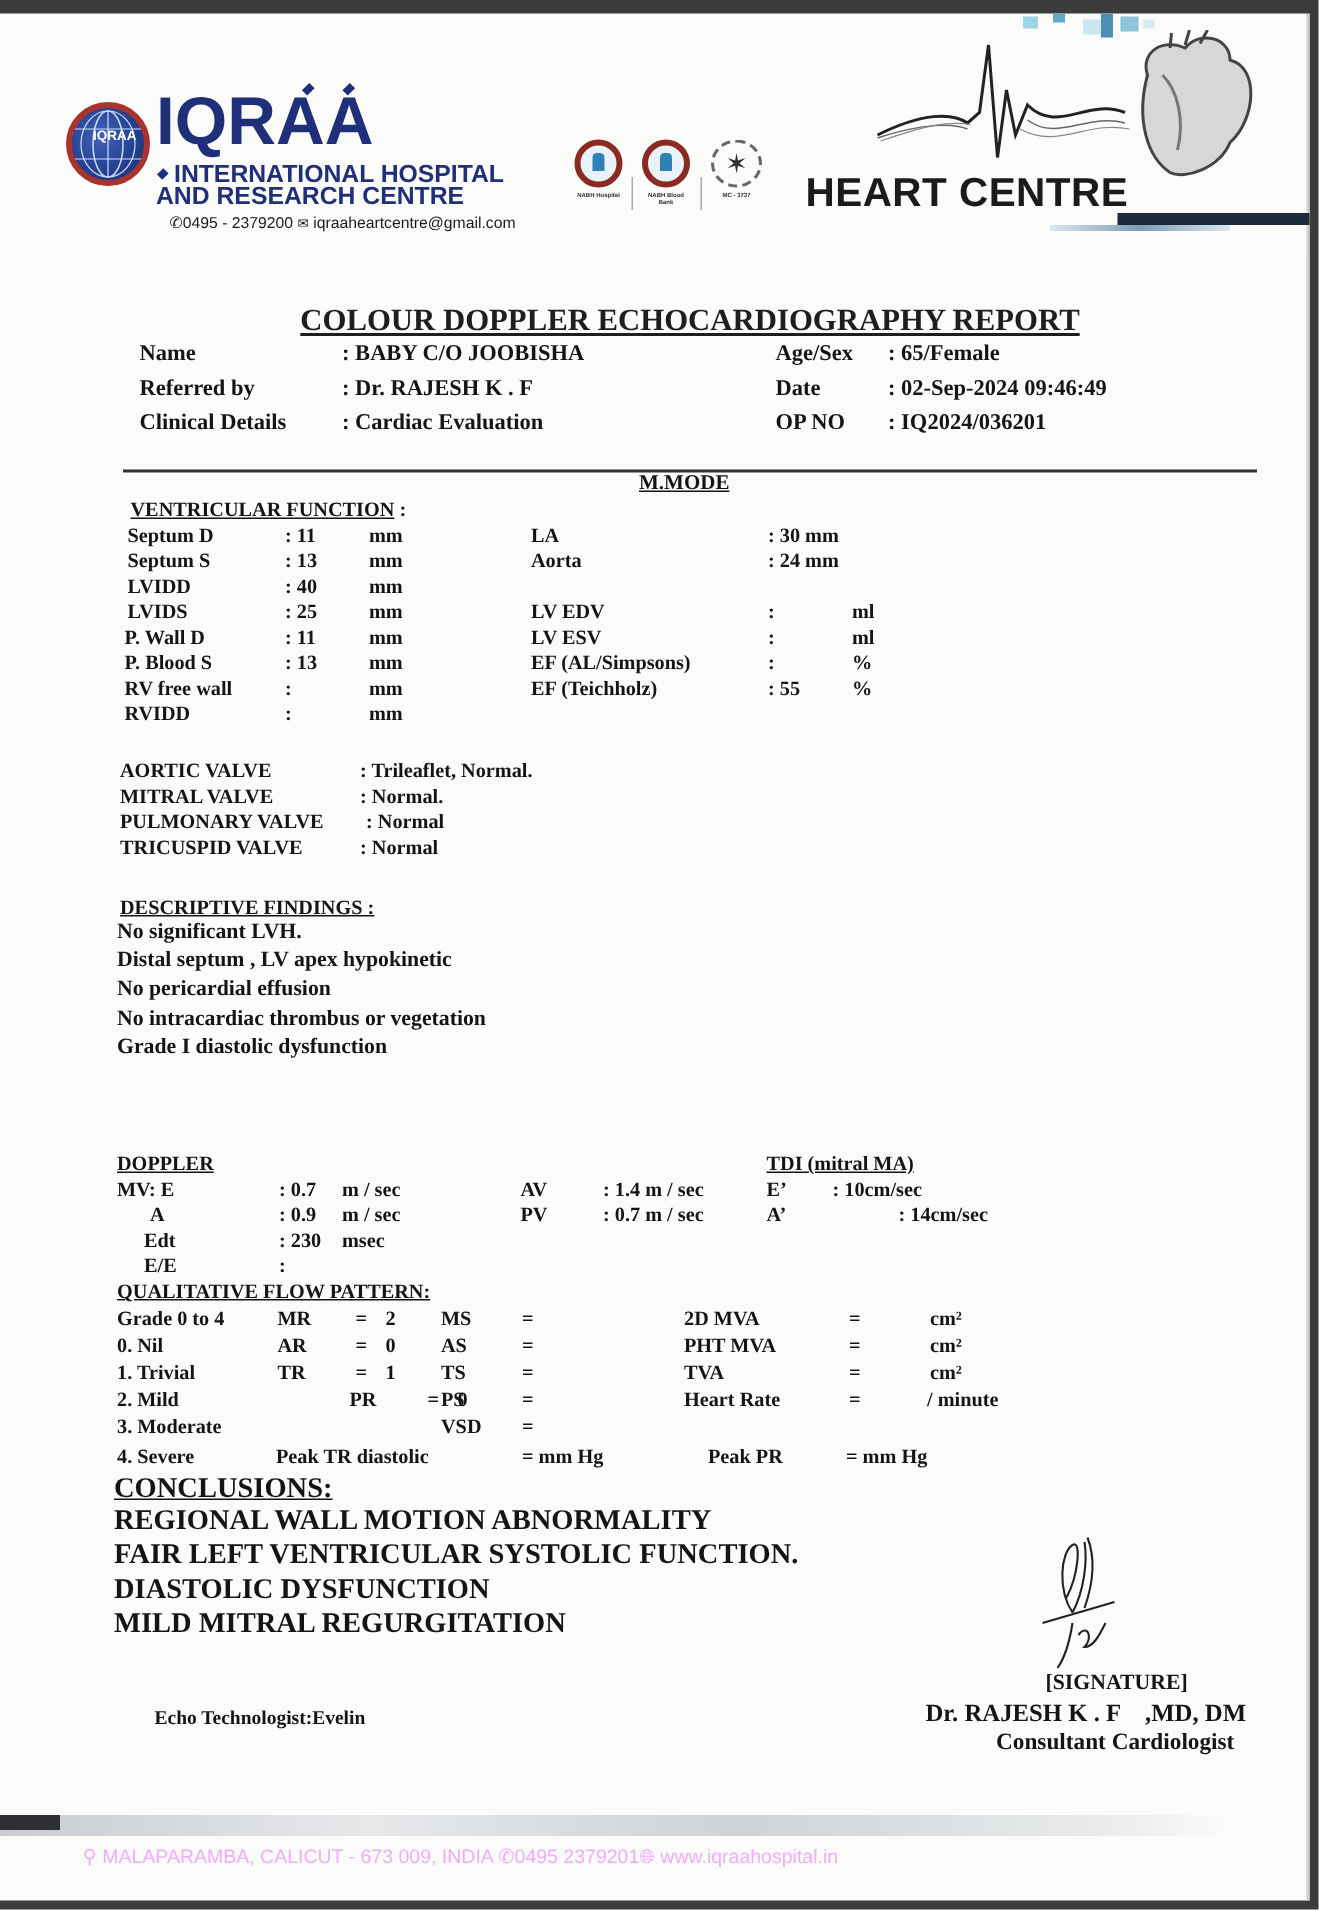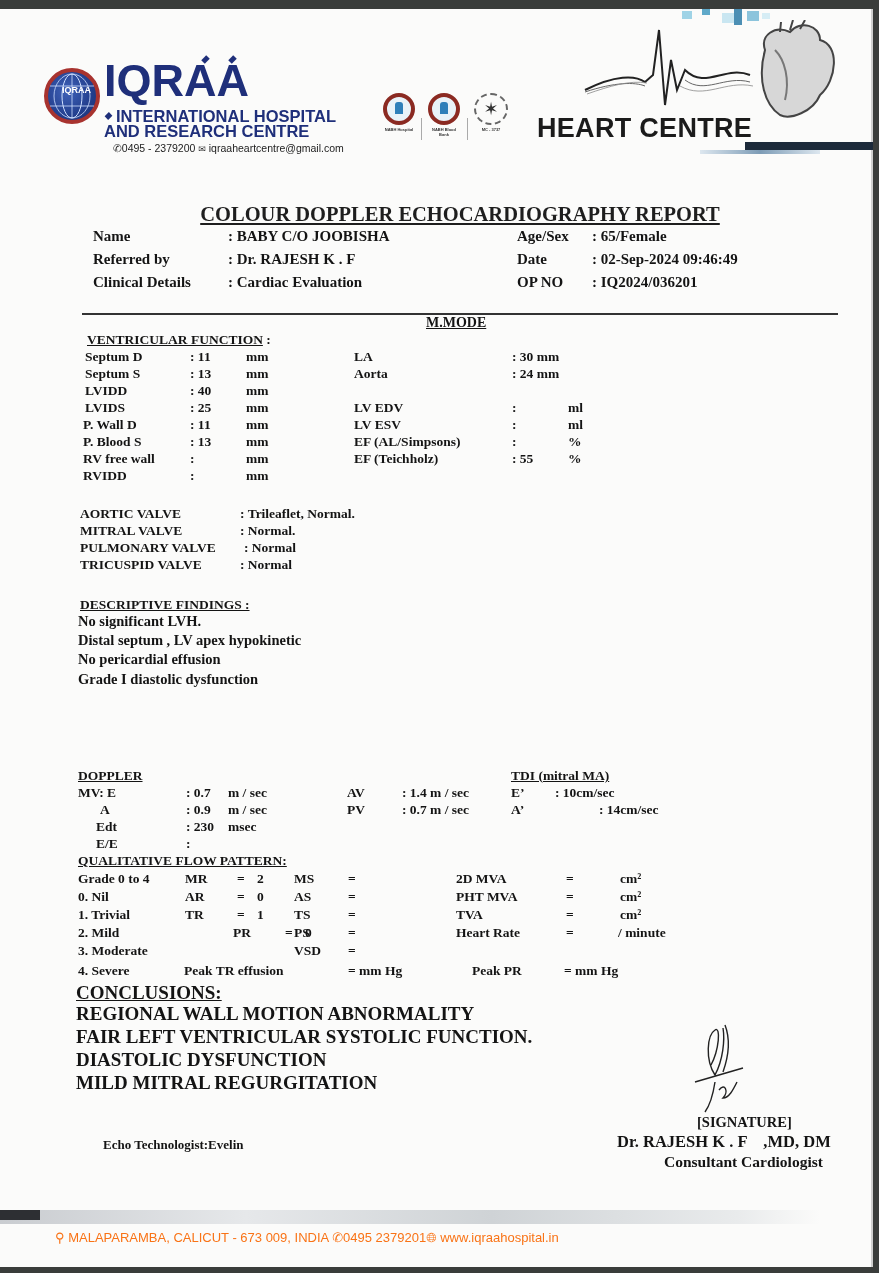--- a/index.html
+++ b/index.html
@@ -81,21 +81,21 @@
   .u { text-decoration: underline; }
   .conc { font-size: 19px; font-weight: bold; line-height: 23px; }
   .row { position: absolute; white-space: nowrap; }
 
   
   .foot-strip {
     left: 0; top: 1210px; width: 820px; height: 14px;
     background: linear-gradient(90deg, #c9ccd0 0%, #e6e8ea 30%, #cfd3d6 60%, #e9ebec 90%, #fbfbfa 100%);
   }
   .foot-dark { left: 0; top: 1210px; width: 40px; height: 10px; background: #2d2f33; }
-  .foot-text { left: 55px; top: 1230px; font-family: "Liberation Sans", sans-serif; font-size: 13px; color: #f97316; }
+  .foot-text { left: 55px; top: 1230px; font-family: "Liberation Sans", sans-serif; font-size: 13px; color: #f0abfc; }
 </style>
 </head>
 <body>
 
 <div class="sheet"></div>
 
 <div class="abs globe">
   <svg width="48" height="48" viewBox="0 0 48 48">
     <ellipse cx="24" cy="24" rx="10" ry="22" fill="none" stroke="#cfe0ff" stroke-width="1"></ellipse>
     <ellipse cx="24" cy="24" rx="18" ry="22" fill="none" stroke="#cfe0ff" stroke-width="0.8"></ellipse>
@@ -267,20 +267,21 @@
       <span style="position:absolute;left:0;">TRICUSPID VALVE</span>
       <span style="position:absolute;left:160px;">: Normal</span>
     </div>
 </div>
 
 <div class="abs t13 u" style="left:80px;top:596px;">DESCRIPTIVE FINDINGS :</div>
 <div class="abs t14" style="left:78px;top:612px;">
   <div>No significant LVH.</div>
   <div>Distal septum , LV apex hypokinetic</div>
   <div>No pericardial effusion</div>
+  <div>No intracardiac thrombus or vegetation</div>
   <div>Grade I diastolic dysfunction</div>
 </div>
 
 <div class="abs t13 u" style="left:78px;top:767px;">DOPPLER</div>
 <div class="abs t13" style="left:78px;top:784px;">
   <div class="row" style="top:0;">
       <span style="position:absolute;left:0;">MV: E</span>
       <span style="position:absolute;left:108px;">: 0.7</span>
       <span style="position:absolute;left:150px;">m / sec</span>
     </div>
@@ -340,21 +341,21 @@
   <div class="row" style="top:18px;left:216px;"><span>AS</span><span style="position:absolute;left:54px;">=</span></div>
   <div class="row" style="top:36px;left:216px;"><span>TS</span><span style="position:absolute;left:54px;">=</span></div>
   <div class="row" style="top:54px;left:216px;"><span>PS</span><span style="position:absolute;left:54px;">=</span></div>
   <div class="row" style="top:72px;left:216px;"><span>VSD</span><span style="position:absolute;left:54px;">=</span></div>
 
   <div class="row" style="top:0;left:378px;"><span>2D MVA</span><span style="position:absolute;left:110px;">=</span><span style="position:absolute;left:164px;">cm²</span></div>
   <div class="row" style="top:18px;left:378px;"><span>PHT MVA</span><span style="position:absolute;left:110px;">=</span><span style="position:absolute;left:164px;">cm²</span></div>
   <div class="row" style="top:36px;left:378px;"><span>TVA</span><span style="position:absolute;left:110px;">=</span><span style="position:absolute;left:164px;">cm²</span></div>
   <div class="row" style="top:54px;left:378px;"><span>Heart Rate</span><span style="position:absolute;left:110px;">=</span><span style="position:absolute;left:162px;">/ minute</span></div>
 
-  <div class="row" style="top:92px;left:106px;">Peak TR effusion</div>
+  <div class="row" style="top:92px;left:106px;">Peak TR diastolic</div>
   <div class="row" style="top:92px;left:270px;">= mm Hg</div>
   <div class="row" style="top:92px;left:394px;">Peak PR</div>
   <div class="row" style="top:92px;left:486px;">=  mm Hg</div>
 </div>
 
 <div class="abs conc u" style="left:76px;top:981px;">CONCLUSIONS:</div>
 <div class="abs conc" style="left:76px;top:1002px;">
   <div>REGIONAL WALL MOTION ABNORMALITY</div>
   <div>FAIR LEFT VENTRICULAR SYSTOLIC FUNCTION.</div>
   <div>DIASTOLIC DYSFUNCTION</div>

